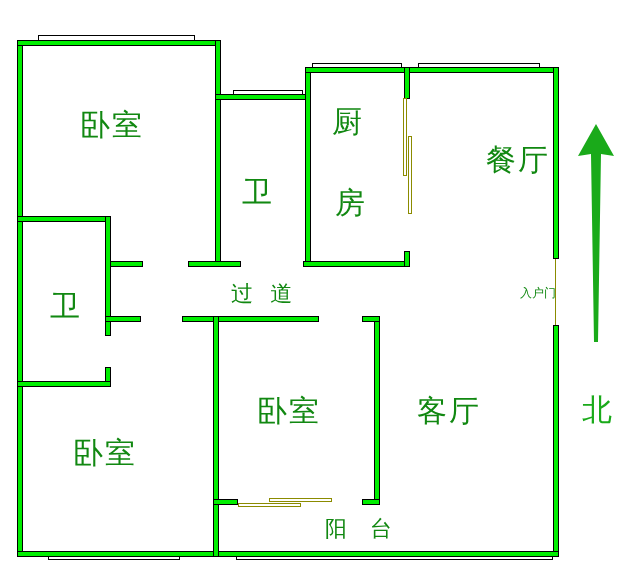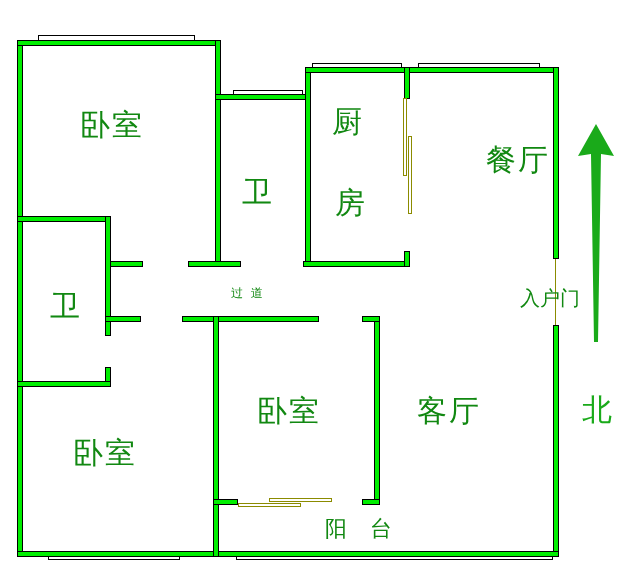--- a/index.html
+++ b/index.html
@@ -1,23 +1,23 @@
 <!DOCTYPE html>
 <html><head>
 <meta charset="utf-8">
 <style>
   html,body{margin:0;padding:0;background:#fff;}
   body{width:641px;height:580px;position:relative;overflow:hidden;font-family:"DejaVu Sans",sans-serif;}
   .w{position:absolute;background:#00ee00;box-shadow:0 0 0 1px #000 inset;}
   .win{position:absolute;background:#fff;border:1px solid #000;box-sizing:border-box;}
   .winline{position:absolute;border-top:1px solid #000;border-bottom:1px solid #000;box-sizing:border-box;height:4px;background:#fff;}
   .door{position:absolute;border:1px solid #8b8b00;box-sizing:border-box;background:#fff;}
-  .lbl{position:absolute;color:#118811;white-space:nowrap;letter-spacing:2px;}
+  .lbl{position:absolute;color:#118811;white-space:nowrap;letter-spacing:2px;font-family:Liberation Mono, monospace;}
   .big{font-size:30px;}
-  .small{font-size:12px;margin-top:6px;}
+  .small{font-size:22px;}
   .arrow{position:absolute;}
 </style>
 </head>
 <body>
 
 <div class="win" style="left:38px;top:35px;width:157px;height:8px;"></div>
 <div class="winline" style="left:46px;top:41px;width:141px;"></div>
 <div class="win" style="left:233px;top:90px;width:70px;height:8px;"></div>
 <div class="winline" style="left:241px;top:96px;width:54px;"></div>
 <div class="win" style="left:312px;top:63px;width:90px;height:8px;"></div>
@@ -62,21 +62,21 @@
 <div class="door" style="left:269px;top:498px;width:63px;height:4px;"></div>
 <div style="position:absolute;left:555px;top:259px;width:1px;height:66px;background:#8b8b00;"></div>
 
 <div class="lbl big" style="left:80px;top:105px;">卧室</div>
 <div class="lbl big" style="left:242px;top:172px;">卫</div>
 <div class="lbl big" style="left:332px;top:102px;">厨</div>
 <div class="lbl big" style="left:335px;top:183px;">房</div>
 <div class="lbl big" style="left:445px;top:140px;margin-left:41px;">餐厅</div>
 <div class="lbl big" style="left:50px;top:286px;">卫</div>
 <div class="lbl small" style="left:231px;top:279px;">过 道</div>
-<div class="lbl" style="left:520px;top:285px;font-size:20px;letter-spacing:0;">入户门</div>
+<div class="lbl" style="left:520px;top:285px;font-size:12px;letter-spacing:0;">入户门</div>
 <div class="lbl big" style="left:257px;top:391px;">卧室</div>
 <div class="lbl big" style="left:417px;top:391px;">客厅</div>
 <div class="lbl big" style="left:73px;top:433px;">卧室</div>
 <div class="lbl" style="left:325px;top:514px;font-size:22px;">阳</div>
 <div class="lbl" style="left:370px;top:514px;font-size:22px;">台</div>
 
 <svg class="arrow" style="left:576px;top:124px;" width="40" height="220" viewBox="0 0 40 220">
   <polygon points="20,0 38,32 25,30 22,218 18,218 15,30 2,32" fill="#1aaa1a"></polygon>
 </svg>
 <div class="lbl big" style="left:582px;top:390px;color:#1aaa1a;">北</div>

